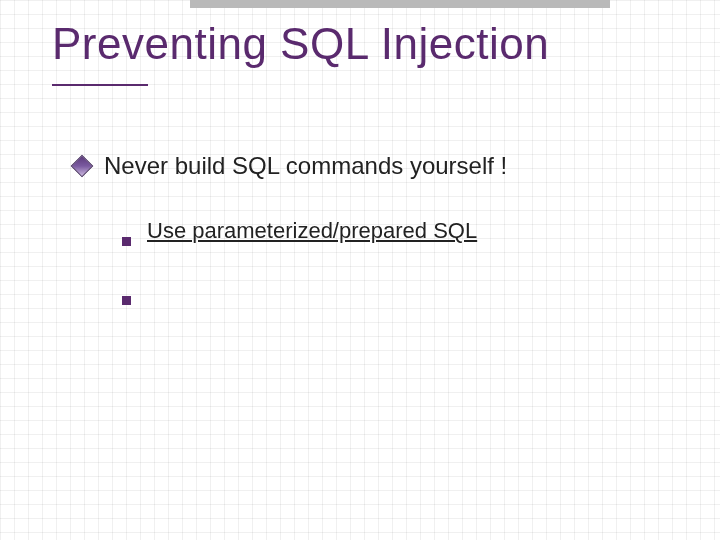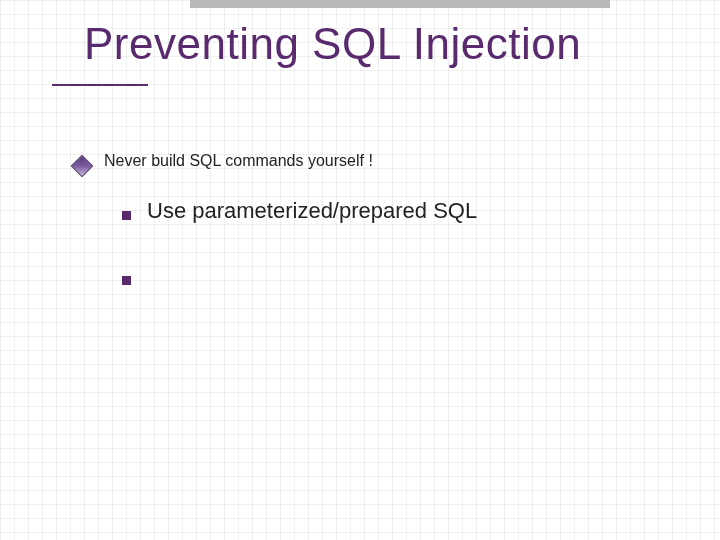--- a/index.html
+++ b/index.html
@@ -33,21 +33,20 @@
     width: 420px;
     height: 8px;
     background: #b9b9b9;
   }
 
   .title-wrap {
     position: absolute;
     left: 52px;
     top: 20px;
     right: 40px;
-    margin-left: 32px;
   }
 
   .title {
     font-family: Verdana, Geneva, sans-serif;
     font-size: 44px;
     line-height: 1.1;
     color: #5a2a6e; 
     font-weight: 400;
     letter-spacing: 0.5px;
   }
@@ -65,43 +64,44 @@
     position: absolute;
     left: 74px;
     top: 150px;
     right: 40px;
     color: #222;
   }
 
   .level1 {
     display: flex;
     align-items: flex-start;
-    font-size: 16px;
+    font-size: 24px;
     line-height: 1.35;
-    margin-bottom: 22px;
+    margin-bottom: 34px;
   }
 
   .diamond {
     width: 14px;
     height: 14px;
     transform: rotate(45deg);
     background: linear-gradient(135deg, #5c3a7a 0%, #7a5aa0 50%, #cbb7de 100%);
     border: 1px solid #3d2556;
     margin-top: 8px;
     margin-right: 14px;
     flex: 0 0 auto;
   }
 
   .level2 {
     display: flex;
-    align-items: center;
+    align-items: flex-end;
     font-size: 22px;
     line-height: 1.35;
     margin-left: 48px;
     margin-bottom: 40px;
+    text-decoration: underline;
   }
 
   .square {
     width: 9px;
     height: 9px;
     background: #5a2a6e;
     margin-top: 10px;
     margin-right: 16px;
     flex: 0 0 auto;
   }

